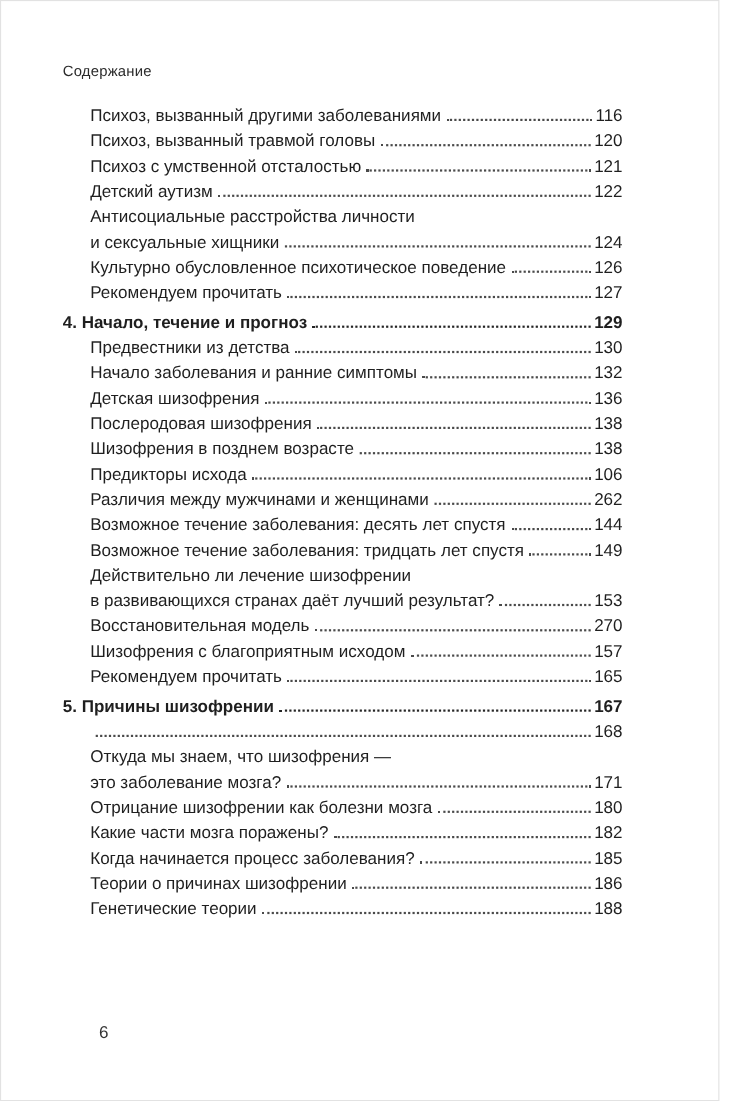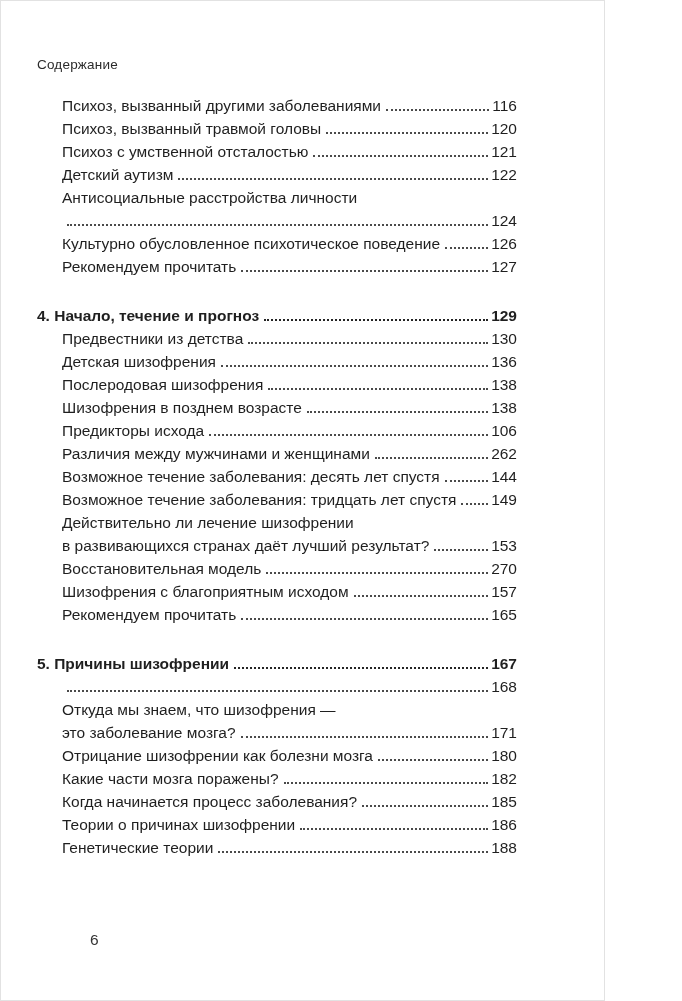--- a/index.html
+++ b/index.html
@@ -1,35 +1,35 @@
 <!DOCTYPE html>
 <html><head>
 <meta charset="utf-8">
 <style>
   html, body { margin: 0; padding: 0; background: #ffffff; }
   .page {
     position: relative;
-    width: 605px;
+    width: 654px;
     height: 1001px;
     box-sizing: border-box;
     background: #ffffff;
     border: 1px solid #e2e2e2;
-    padding: 56px 87px 0 36px;
+    padding: 56px 87px 0 56px;
     font-family: "Liberation Sans", "DejaVu Sans", sans-serif;
     color: #1f1f1f;
     overflow: hidden;
   }
   .header {
     font-size: 13.5px;
     color: #2b2b2b;
     margin-bottom: 22px;
     letter-spacing: 0.2px;
   }
   .toc { font-size: 15.5px; }
-  .group + .group { margin-top: 26px; }
+  .group + .group { margin-top: 4px; }
   .entry { padding-left: 25px; }
   .entry.heading { padding-left: 0; font-weight: bold; }
   .line { line-height: 23px; }
   .line.last { display: flex; align-items: baseline; }
   .t { white-space: nowrap; }
   .dots {
     flex: 1 1 auto;
     min-width: 12px;
     margin: 0 3px 0 5px;
     border-bottom: 2px dotted #4a4a4a;
@@ -76,20 +76,21 @@
         <div class="entry">
           <div class="line last">
             <span class="t">Детский аутизм</span>
             <span class="dots"></span>
             <span class="pg">122</span>
           </div>
         </div>
         <div class="entry">
           <div class="line">Антисоциальные расстройства личности</div>
           <div class="line last">
+            <span class="t">и сексуальные хищники</span>
             <span class="dots"></span>
             <span class="pg">124</span>
           </div>
         </div>
         <div class="entry">
           <div class="line last">
             <span class="t">Культурно обусловленное психотическое поведение</span>
             <span class="dots"></span>
             <span class="pg">126</span>
           </div>
@@ -112,20 +113,27 @@
         </div>
         <div class="entry">
           <div class="line last">
             <span class="t">Предвестники из детства</span>
             <span class="dots"></span>
             <span class="pg">130</span>
           </div>
         </div>
         <div class="entry">
           <div class="line last">
+            <span class="t">Начало заболевания и ранние симптомы</span>
+            <span class="dots"></span>
+            <span class="pg">132</span>
+          </div>
+        </div>
+        <div class="entry">
+          <div class="line last">
             <span class="t">Детская шизофрения</span>
             <span class="dots"></span>
             <span class="pg">136</span>
           </div>
         </div>
         <div class="entry">
           <div class="line last">
             <span class="t">Послеродовая шизофрения</span>
             <span class="dots"></span>
             <span class="pg">138</span>

